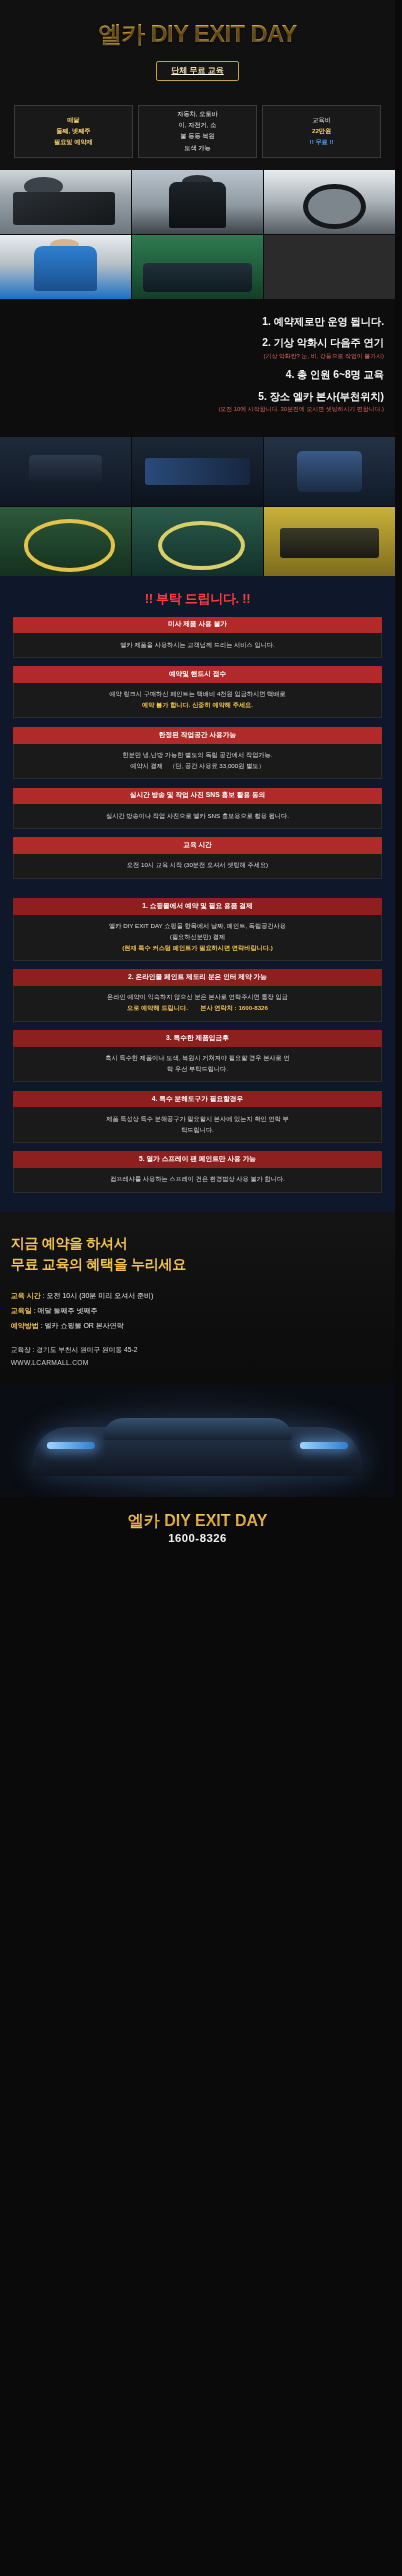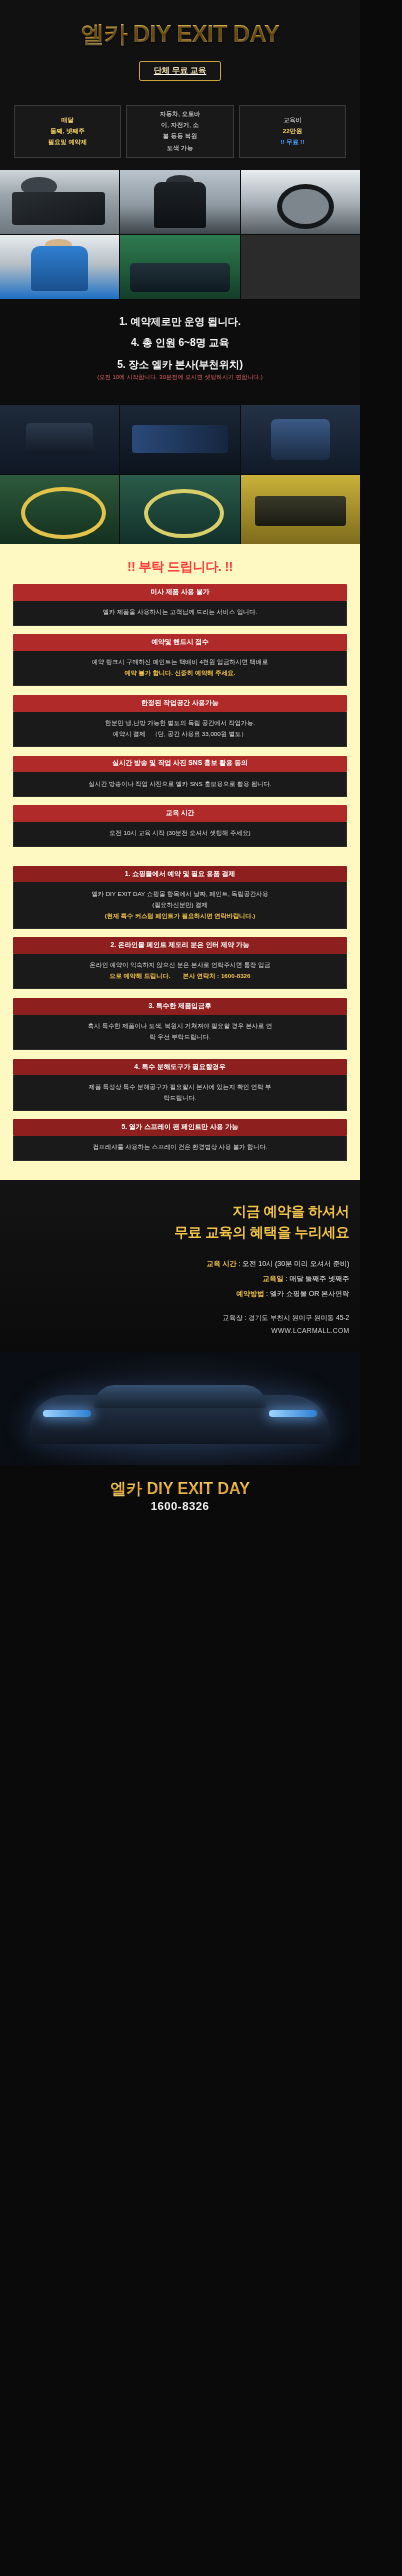--- a/index.html
+++ b/index.html
@@ -2,21 +2,21 @@
 <html style="font-size:8.6px"><head>
 <meta charset="utf-8">
 <style>
   * { box-sizing: border-box; margin: 0; padding: 0; }
   body {
     width: 403px;
     background: #0a0a0a;
     font-family: "Liberation Sans", sans-serif;
     color: #fff;
   }
-  .page { width: 360px; position: relative; background: #fef9c3; }
+  .page { width: 395px; position: relative; background: #0f172a; }
 
   
   .hero {
     background: #111;
     padding: 18px 0 9.7px;
     text-align: center;
   }
   .hero-title {
     font-size: 23.6px;
     font-weight: bold;
@@ -116,21 +116,21 @@
   .p-circ2{ background: linear-gradient(180deg,#2b5c4a 0%,#12302a 100%); }
   .p-circ2:after{content:"";position:absolute;left:20%;top:20%;width:60%;height:60%;
     border:4.3px solid #d9cf6a;border-radius:50%;}
   .p-yellow{ background: linear-gradient(180deg,#c9b13a 0%,#7d6c1c 100%); }
   .p-yellow:after{content:"";position:absolute;left:12%;top:30%;width:76%;height:44%;
     background:linear-gradient(180deg,#3a3a2a,#1a1a12);border-radius:3.2px;}
 
   
   .notice {
     padding: 16px 11px 15px;
-    text-align: center;
+    text-align: right;
     background: #0d0d0d;
   }
   .notice-line { margin-bottom: 7.5px; }
   .n-main {
     font-size: 10.2px;
     font-weight: bold;
     color: #f3f3f3;
   }
   .n-main .num { color: #f3f3f3; }
   .n-main .gold { color: #f0c24a; }
@@ -173,21 +173,21 @@
     line-height: 1.75;
     color: #ddd;
     text-align: center;
     padding: 6.4px 7.5px;
   }
   .blk-body .em { color: #f0c24a; font-weight: bold; }
 
   
   .cta {
     background: linear-gradient(180deg,#141414 0%,#0b0b0b 100%);
-    text-align: right;
+    text-align: left;
     padding: 21.5px 10.7px 14px;
   }
   .cta h2 {
     font-size: 14px;
     font-weight: bold;
     color: #f0c24a;
     line-height: 1.5;
     letter-spacing: -0.3px;
   }
   .cta .info {
@@ -287,20 +287,27 @@
     <div class="ph p-green"></div>
     <div class="ph p-blue"></div>
   </div>
 
   <div class="notice">
     <div class="notice-line">
       <div class="n-main">
         <span class="num">1.</span>
         <span>예약제로만 운영 됩니다.</span>
       </div>
+    </div>
+    <div class="notice-line">
+      <div class="n-main">
+        <span class="num">2.</span>
+        <span>기상 악화시 다음주 연기</span>
+      </div>
+      <div class="n-sub">(기상 악화란? 눈, 비, 강풍으로 작업이 불가시)</div>
     </div>
     <div class="notice-line">
       <div class="n-main">
         <span class="num">4.</span>
         <span>총 인원 6~8명 교육</span>
       </div>
     </div>
     <div class="notice-line">
       <div class="n-main">
         <span class="num">5.</span>

